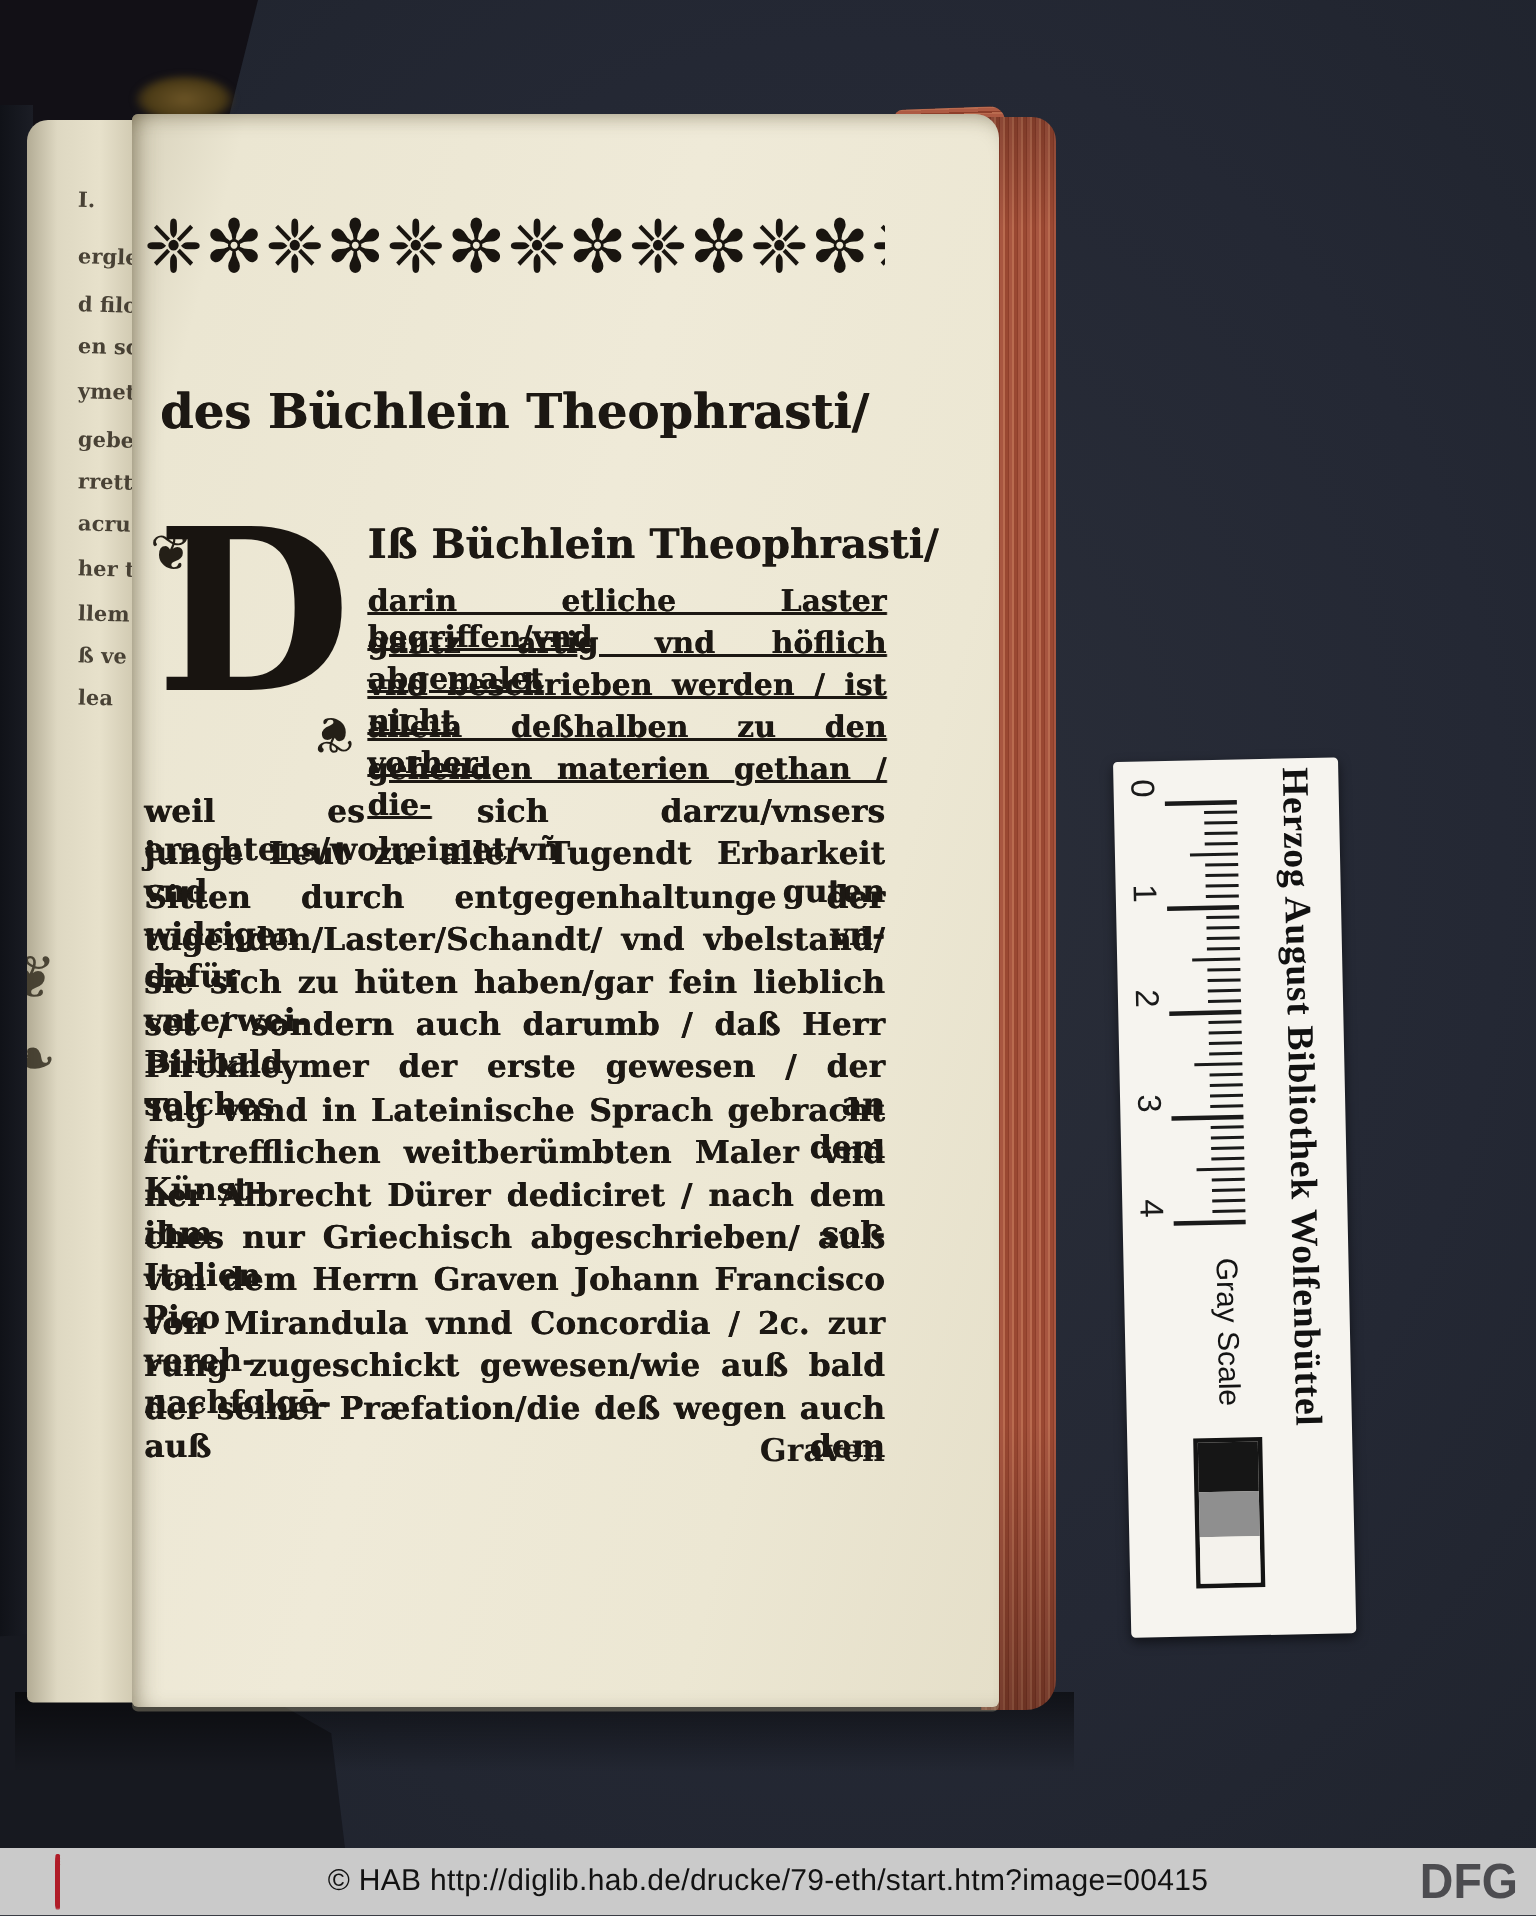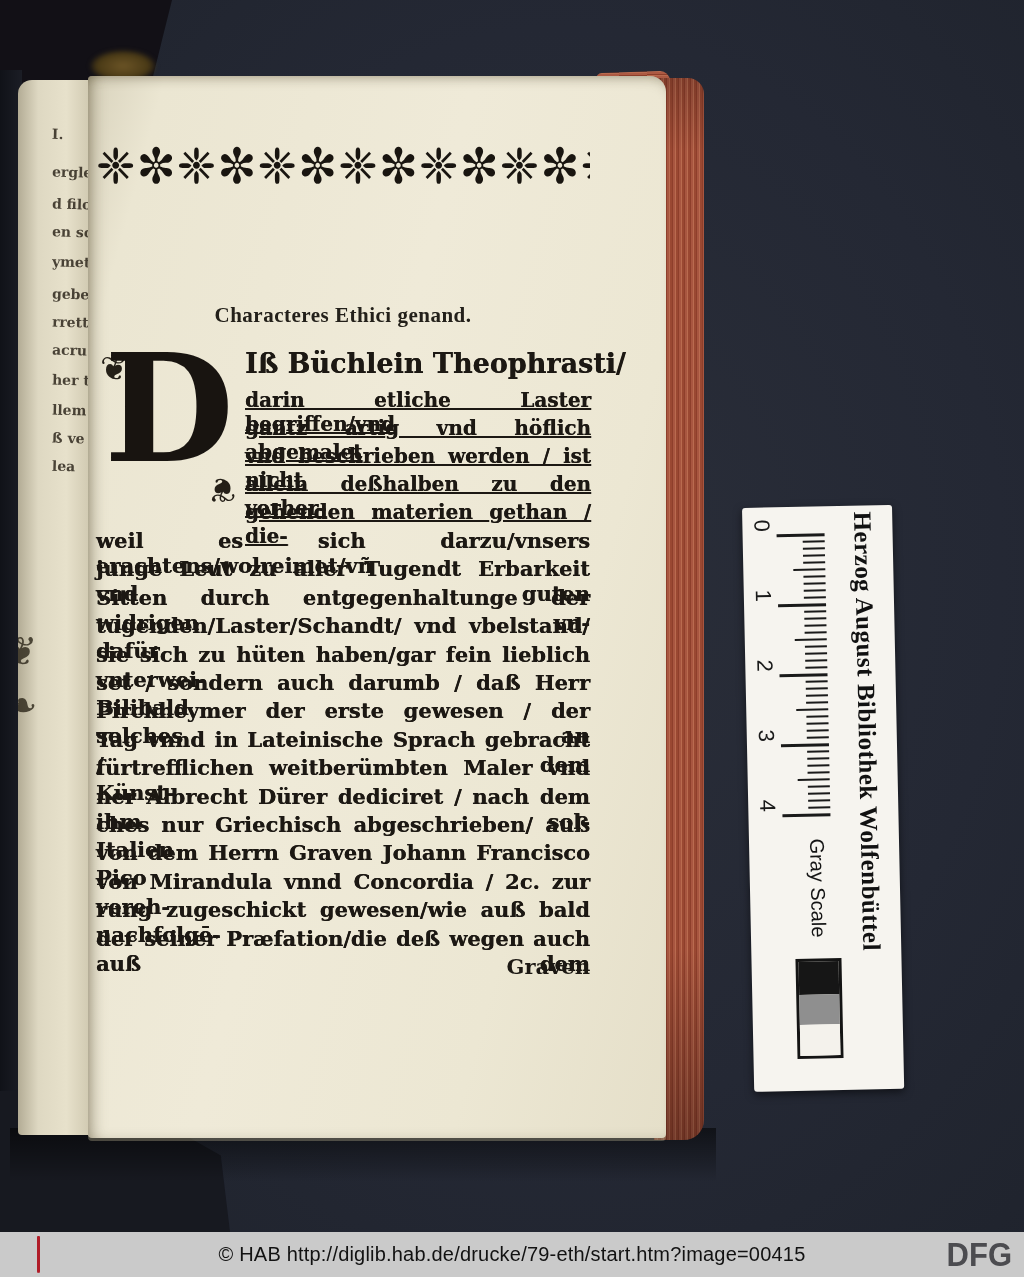--- a/index.html
+++ b/index.html
@@ -120,21 +120,21 @@
         <div class="frag" style="top: 350px;">ß ve</div>
         <div class="frag" style="top: 378px;">lea</div>
       </div>
   </div>
 
   <div class="top-red"></div>
   <div class="fore-edge"></div>
 
   <div class="page">
     <div class="ornament">❈✼❈✼❈✼❈✼❈✼❈✼❈✼❈✼❈</div>
-    <div class="title3">Characteres Ethici genand.</div>
+    <div class="title2">des Büchlein Theophrasti/</div>
 
     <div class="dropcap">
       <span class="fl1">❦</span>
       <span class="fl2">❦</span>
       <span class="dc">D</span>
     </div>
 
     <div class="firstline">Iß Büchlein Theophrasti/</div>
     <div id="ilines">
         <div class="iline" style="top: 312px;">darin etliche Laster begriffen/vnd</div>

